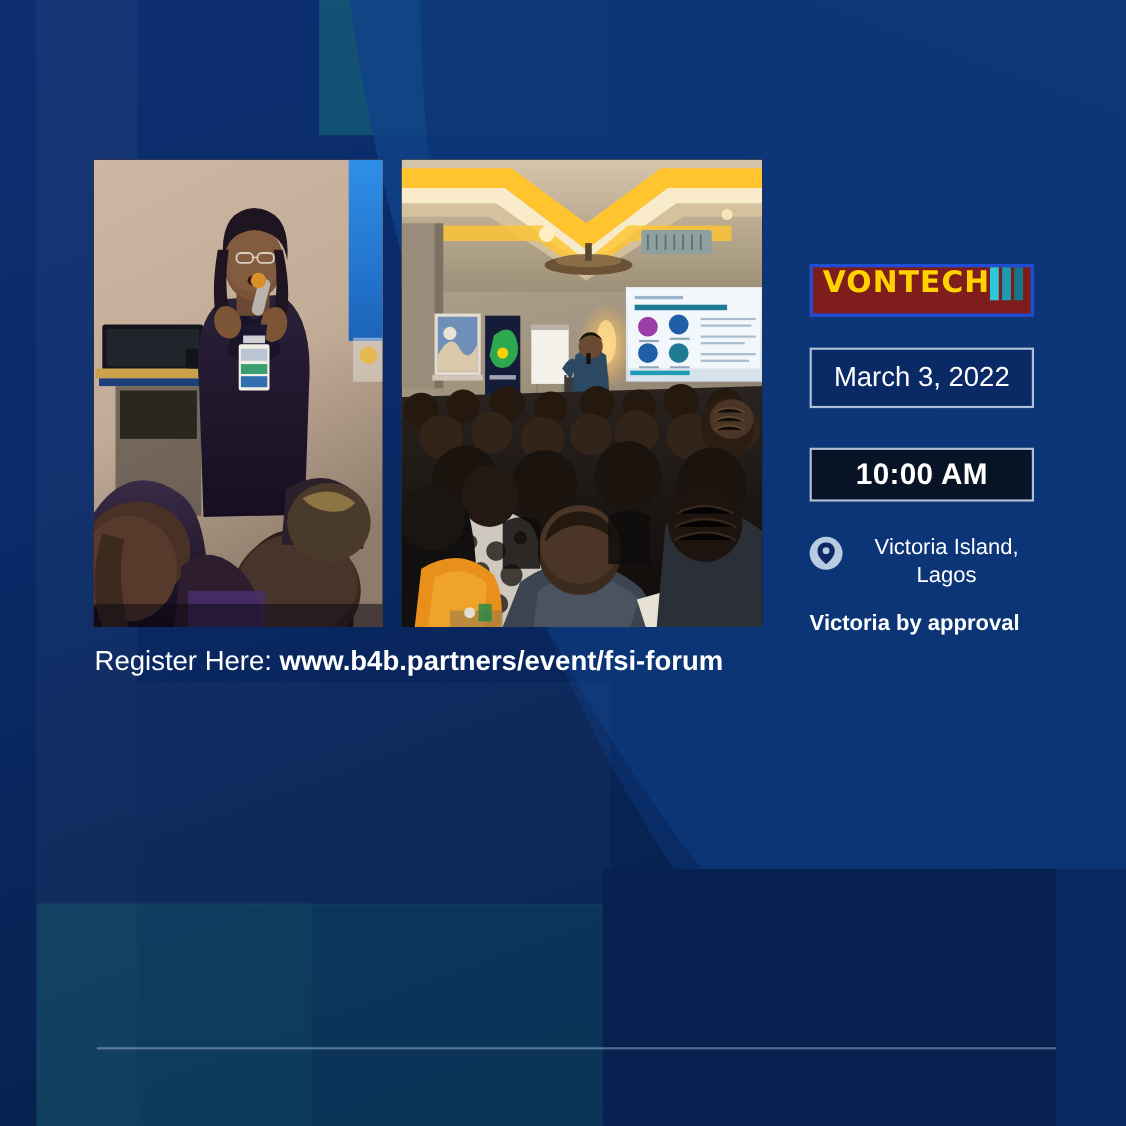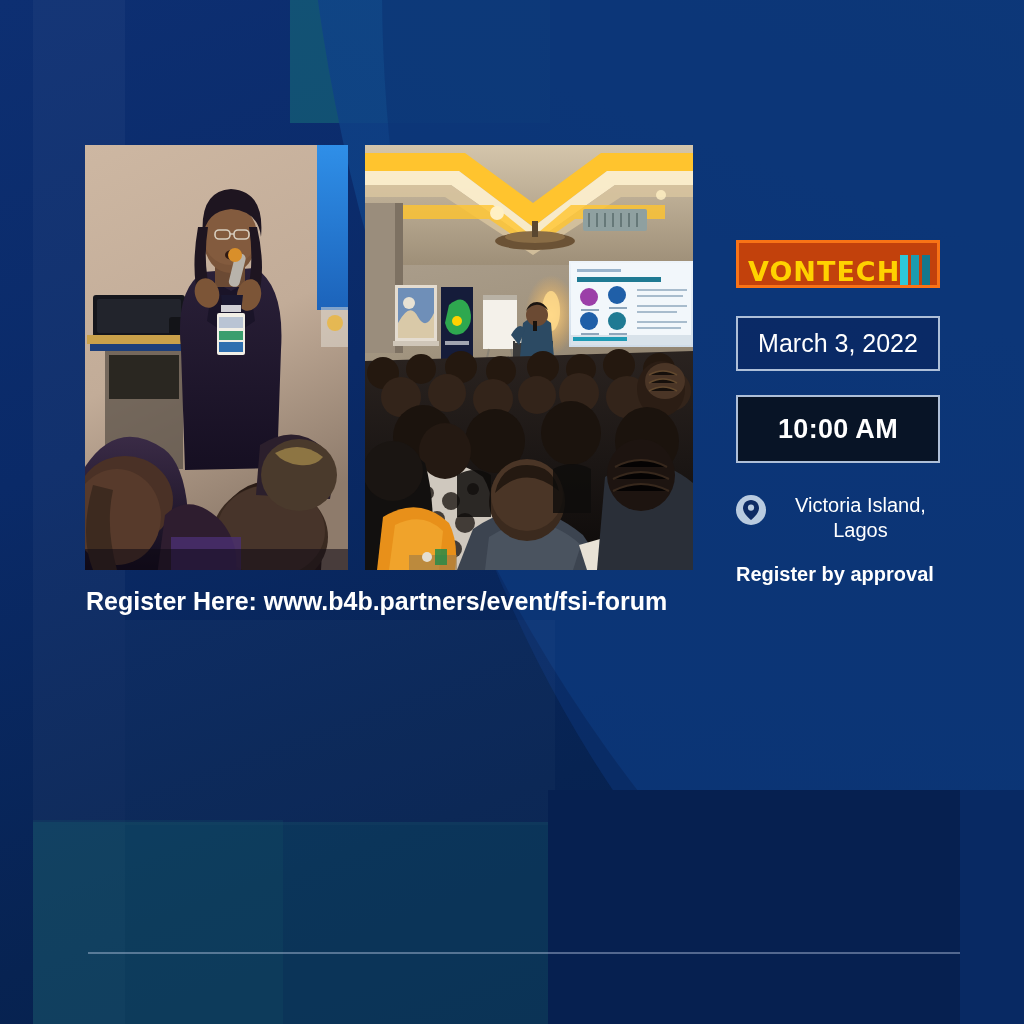--- a/index.html
+++ b/index.html
@@ -81,23 +81,23 @@
   .photo { position:absolute; overflow:hidden; background:#1a1410; }
   #photo-left  { left:85px;  top:145px; width:263px; height:425px; }
   #photo-right { left:365px; top:145px; width:328px; height:425px; }
   .photo svg { display:block; width:100%; height:100%; }
 
   
   #info { position:absolute; left:736px; top:240px; width:208px; }
 
   .logo-box {
     width:204px; height:48px;
-    background:#c2410c;
-    border:3px solid #f97316;
-    display:flex; align-items:flex-end;
+    background:#7f1d1d;
+    border:3px solid #1d4ed8;
+    display:flex; align-items:flex-start;
     padding:0 7px 0 9px;
   }
   .logo-text {
     font-size:27px; font-weight:700; letter-spacing:1px;
     color:#ffd200; line-height:1;
     font-family:"DejaVu Sans", sans-serif;
     flex:1; white-space:nowrap;
   }
   .logo-bars { display:flex; gap:3px; height:30px; align-items:center; }
   .logo-bars i { display:block; width:8px; height:30px; }
@@ -110,22 +110,22 @@
     width:204px; height:55px;
     background:rgba(10,38,96,.72);
     border:2px solid #aebfd8;
     display:flex; align-items:center; justify-content:center;
   }
   .date-text { font-size:25px; color:#ffffff; white-space:nowrap; }
   .date-text b { font-weight:400; }
   .date-text span { font-weight:400; }
 
   .time-box {
-    margin-top:24px;
-    width:204px; height:68px;
+    margin-top:36px;
+    width:204px; height:49px;
     background:#081426;
     border:2px solid #aebfd8;
     display:flex; align-items:center; justify-content:center;
   }
   .time-text { font-size:27px; font-weight:700; color:#ffffff; letter-spacing:.3px; }
 
   .loc-row { margin-top:30px; display:flex; align-items:flex-start; gap:11px;text-align:center; }
   .pin-circle {
     flex:0 0 auto; width:30px; height:30px; border-radius:50%;
     background:#b9cbe0; display:flex; align-items:center; justify-content:center;
@@ -133,21 +133,21 @@
   }
   .loc-text { font-size:20px; color:#ffffff; line-height:1.26; }
 
   .approval { margin-top:20px; font-size:20px; font-weight:700; color:#ffffff; }
 
   
   #register {
     position:absolute; left:86px; top:587px;
     font-size:25px; color:#ffffff; white-space:nowrap;
   }
-  #register b { font-weight:700; }
+  #register b { font-weight:400; }
   #register span { font-weight:700; }
 </style>
 </head>
 <body>
 
 <div id="bg">
   <div class="bg-base"></div>
   <div class="bg-topright"></div>
   <div class="bg-tealsq"></div>
   <div class="bg-swoosh"></div>
@@ -463,14 +463,14 @@
   <div class="loc-row">
     <span class="pin-circle">
       <svg width="16" height="20" viewBox="0 0 16 20">
         <path d="M8 0 C3.6 0 0 3.6 0 8 c0 6 8 12 8 12 s8 -6 8 -12 c0 -4.4 -3.6 -8 -8 -8 z" fill="#0d2a63"></path>
         <circle cx="8" cy="7.6" r="3.1" fill="#b9cbe0"></circle>
       </svg>
     </span>
     <div class="loc-text">Victoria Island, Lagos</div>
   </div>
 
-  <div class="approval">Register by approval</div>
+  <div class="approval">Victoria by approval</div>
 </div>
 
 </body></html>

